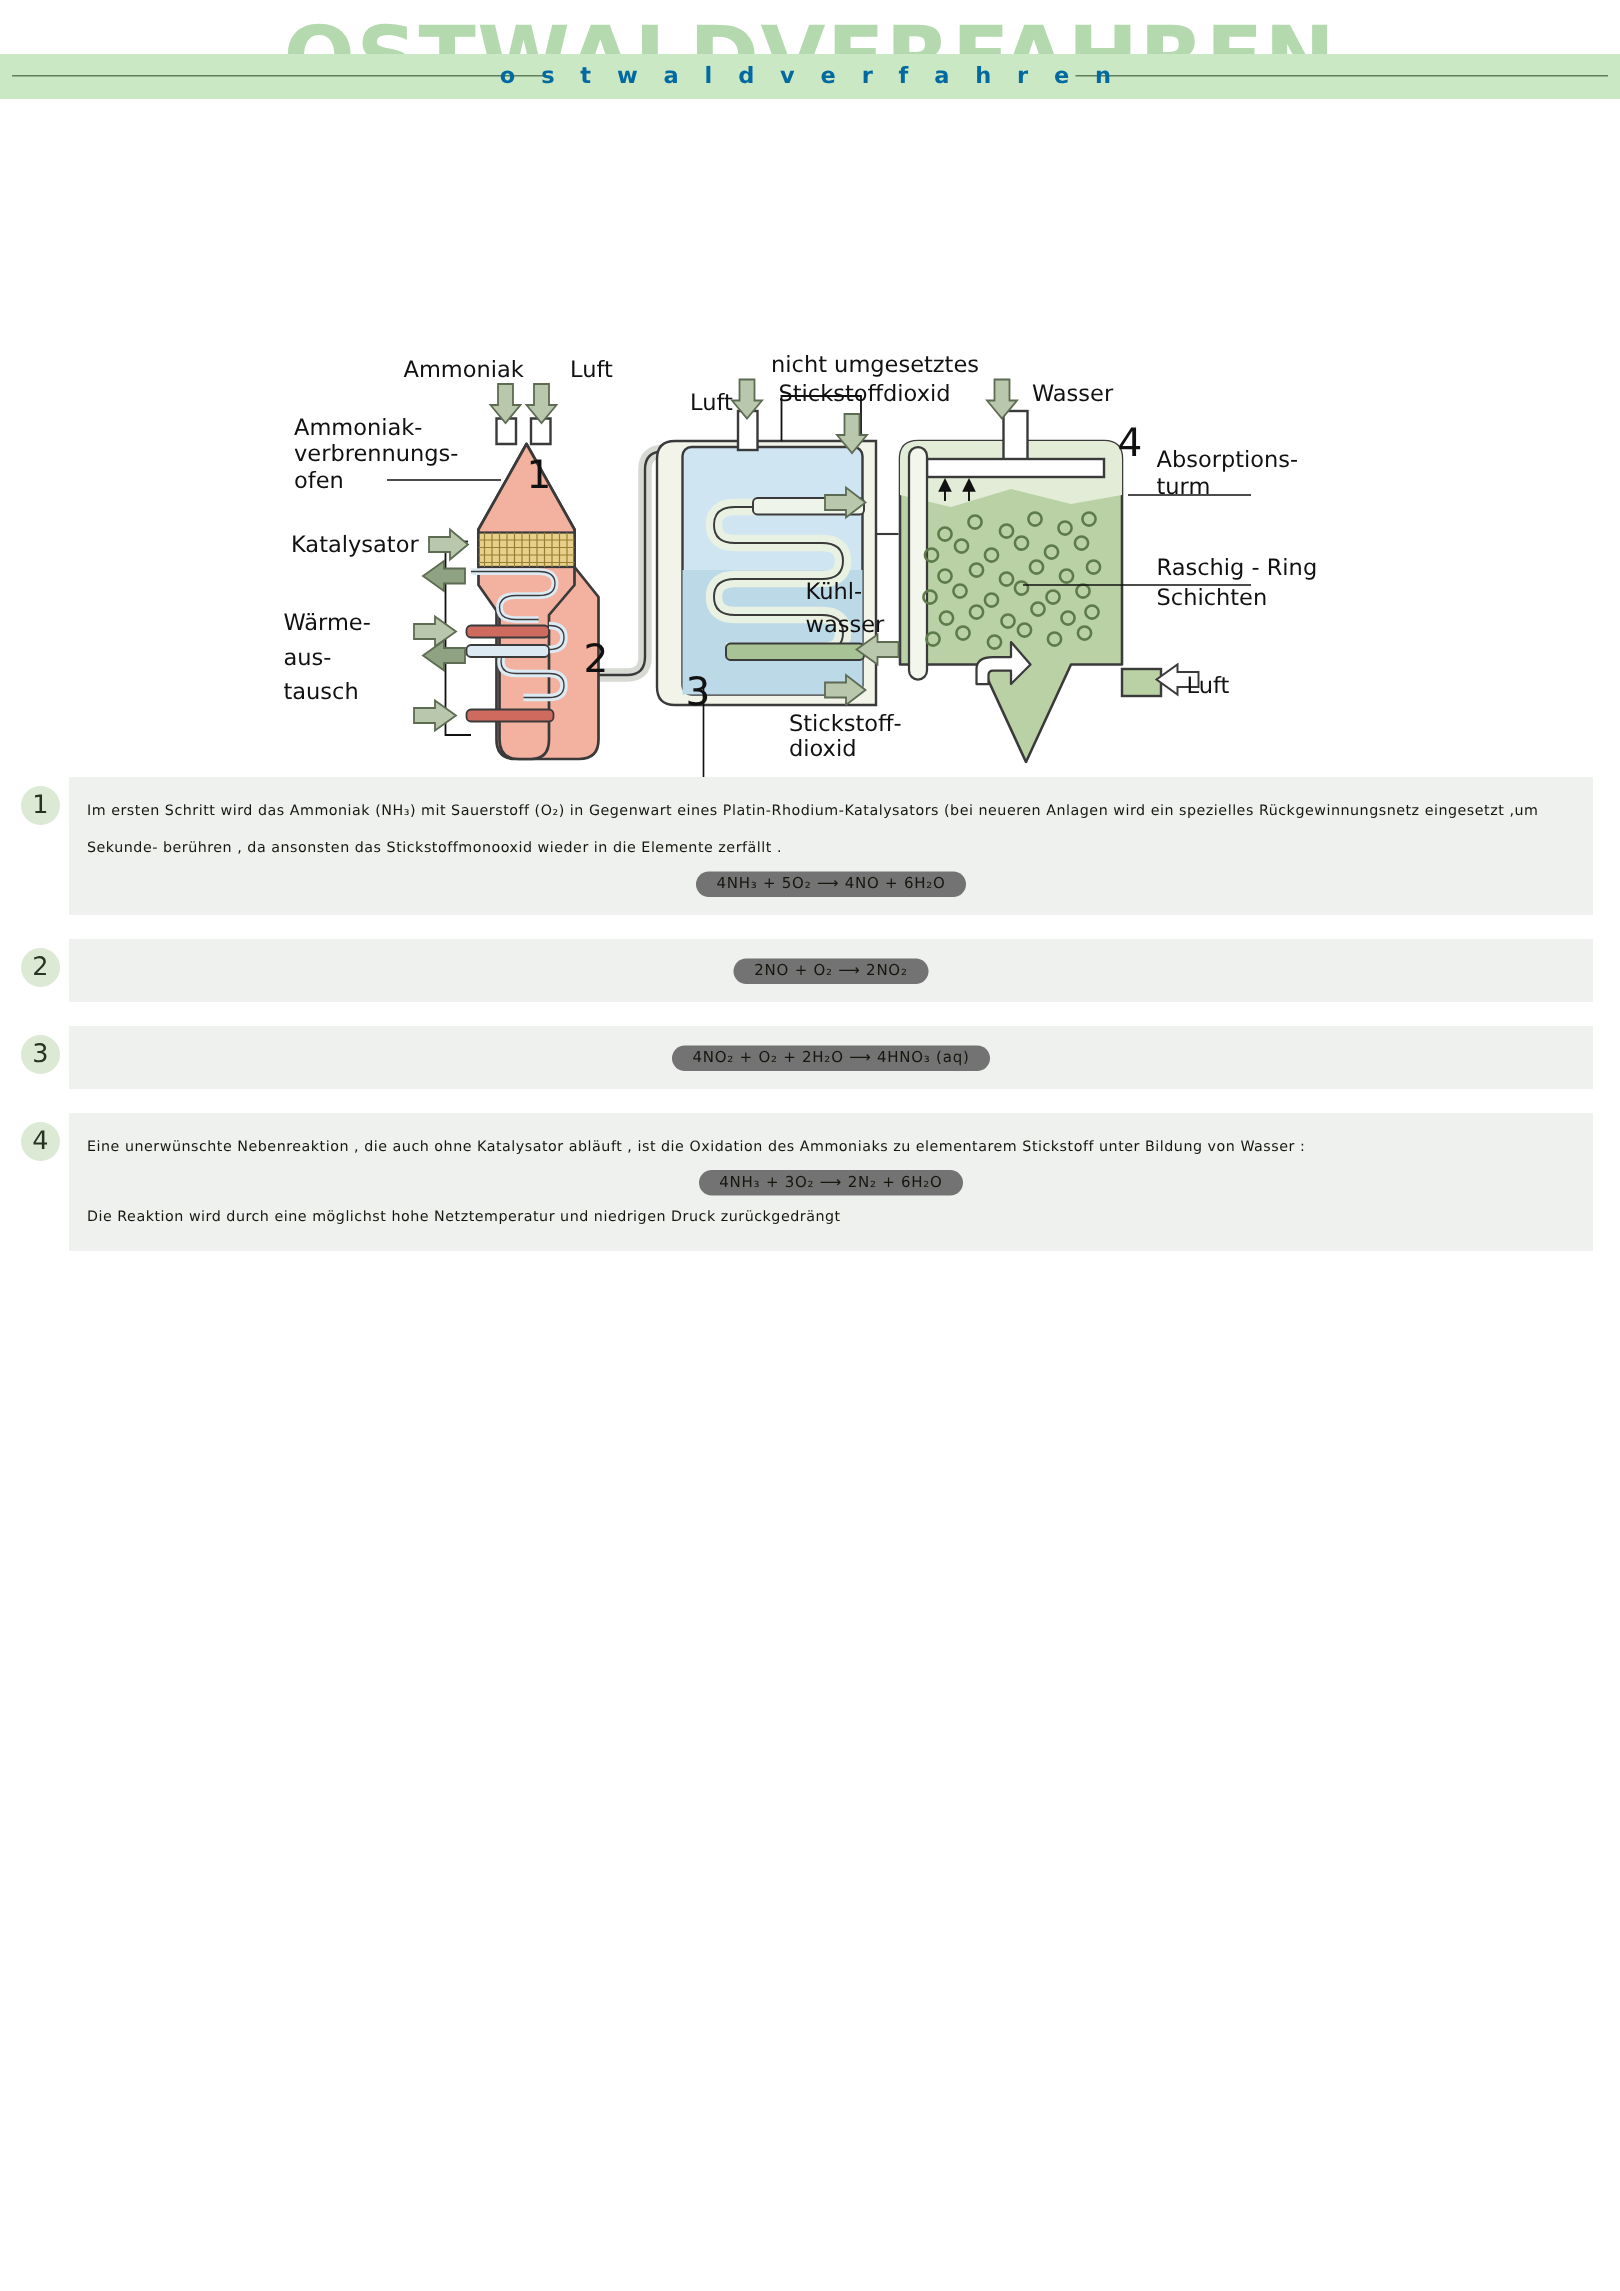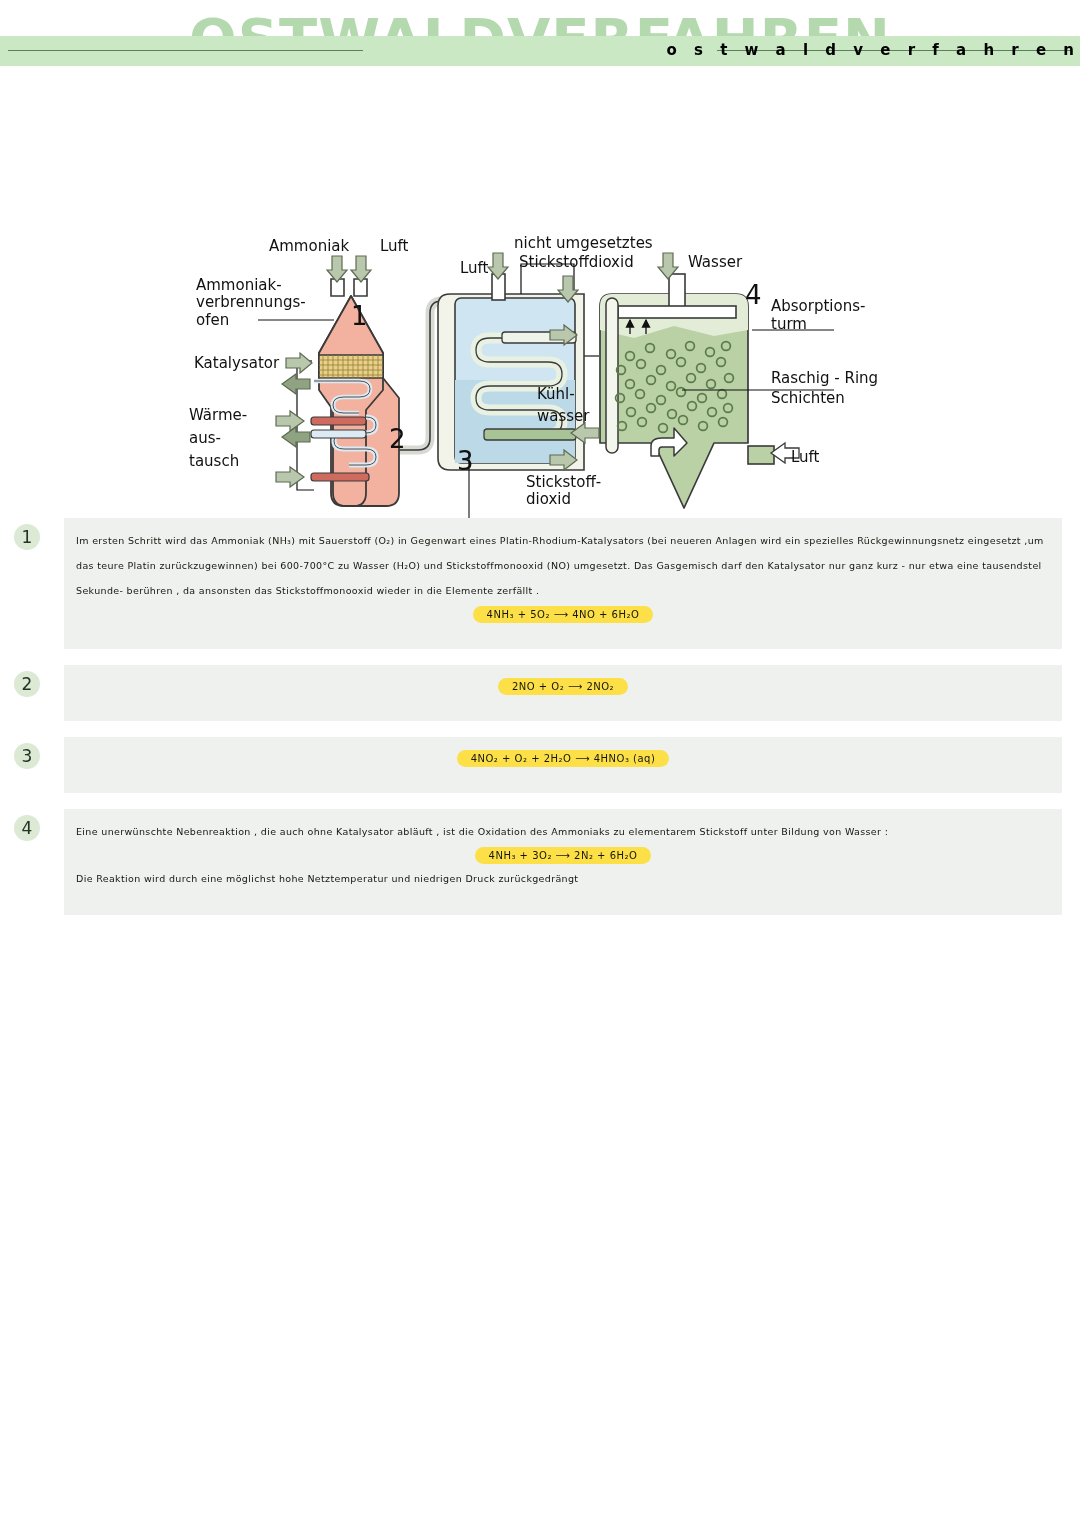--- a/index.html
+++ b/index.html
@@ -27,25 +27,25 @@
     position:absolute;left:0;right:0;top:36px;height:30px;
     background:#cbe8c4;
   }
   .title-rule{
     position:absolute;top:50px;height:1px;background:#5f7f5a;
   }
   .title-rule.left{left:8px;width:355px;}
   .title-rule.right{right:8px;width:355px;}
   .title-small{
     position:absolute;left:0;right:0;top:41px;
-    text-align:right;
+    text-align:center;
     font-family:"DejaVu Sans", sans-serif;
     font-size:15px;font-weight:700;
     letter-spacing:6px;
-    color:#000000;
+    color:#0369a1;
     white-space:nowrap;
   }
 
   
   .diagram-wrap{position:relative;width:1080px;height:420px;padding-left:14px;}
   .diagram-wrap svg{display:block;}
   text.lbl{
     font-family:"DejaVu Sans", sans-serif;
     font-size:15px;fill:#111;
   }
@@ -63,37 +63,37 @@
   .step-badge{
     position:absolute;left:14px;top:6px;
     width:26px;height:26px;border-radius:50%;
     background:#dbe9d5;
     color:#243322;
     font-family:"DejaVu Sans", sans-serif;
     font-size:17px;
     display:flex;align-items:center;justify-content:center;
   }
   .step-body{
-    margin-left:64px;margin-right:18px;
+    margin-left:46px;margin-right:18px;
     background:#eef1ee;
-    padding:10px 12px 24px 12px;
+    padding:10px 12px 10px 12px;
     min-height:20px;
   }
   .step-line{
     font-family:"DejaVu Sans", sans-serif;
     font-size:9.5px;
     line-height:25px;
     letter-spacing:.35px;
     color:#15170f;
     white-space:nowrap;
     overflow:hidden;
   }
   .eq-row{display:flex;justify-content:center;padding:3px 0 2px 0;}
   .equation{
-    background:#fde047;
+    background:#737373;
     border-radius:9px;
     padding:3px 14px;
     font-family:"DejaVu Sans", sans-serif;
     font-size:10px;
     letter-spacing:.5px;
     color:#15170f;
     white-space:nowrap;
     text-align:right;
   }
 </style>
@@ -342,21 +342,20 @@
   </g>
 </svg>
 </div>
 
 <div class="steps">
 
   <div class="step">
     <div class="step-badge">1</div>
     <div class="step-body">
       <div class="step-line">Im ersten Schritt  wird  das  Ammoniak (NH₃) mit  Sauerstoff  (O₂) in  Gegenwart  eines  Platin-Rhodium-Katalysators  (bei neueren  Anlagen  wird ein spezielles  Rückgewinnungsnetz  eingesetzt ,um</div>
-      <div class="step-line">das  teure  Platin  zurückzugewinnen) bei  600-700°C  zu  Wasser  (H₂O)  und  Stickstoffmonooxid  (NO) umgesetzt. Das  Gasgemisch darf  den  Katalysator  nur  ganz  kurz   - nur  etwa  eine  tausendstel</div>
       <div class="step-line">Sekunde- berühren , da  ansonsten  das  Stickstoffmonooxid  wieder  in  die  Elemente  zerfällt .</div>
       <div class="eq-row">
         <div class="equation">4NH₃ + 5O₂ ⟶ 4NO + 6H₂O</div>
       </div>
     </div>
   </div>
 
   <div class="step">
     <div class="step-badge">2</div>
     <div class="step-body">

